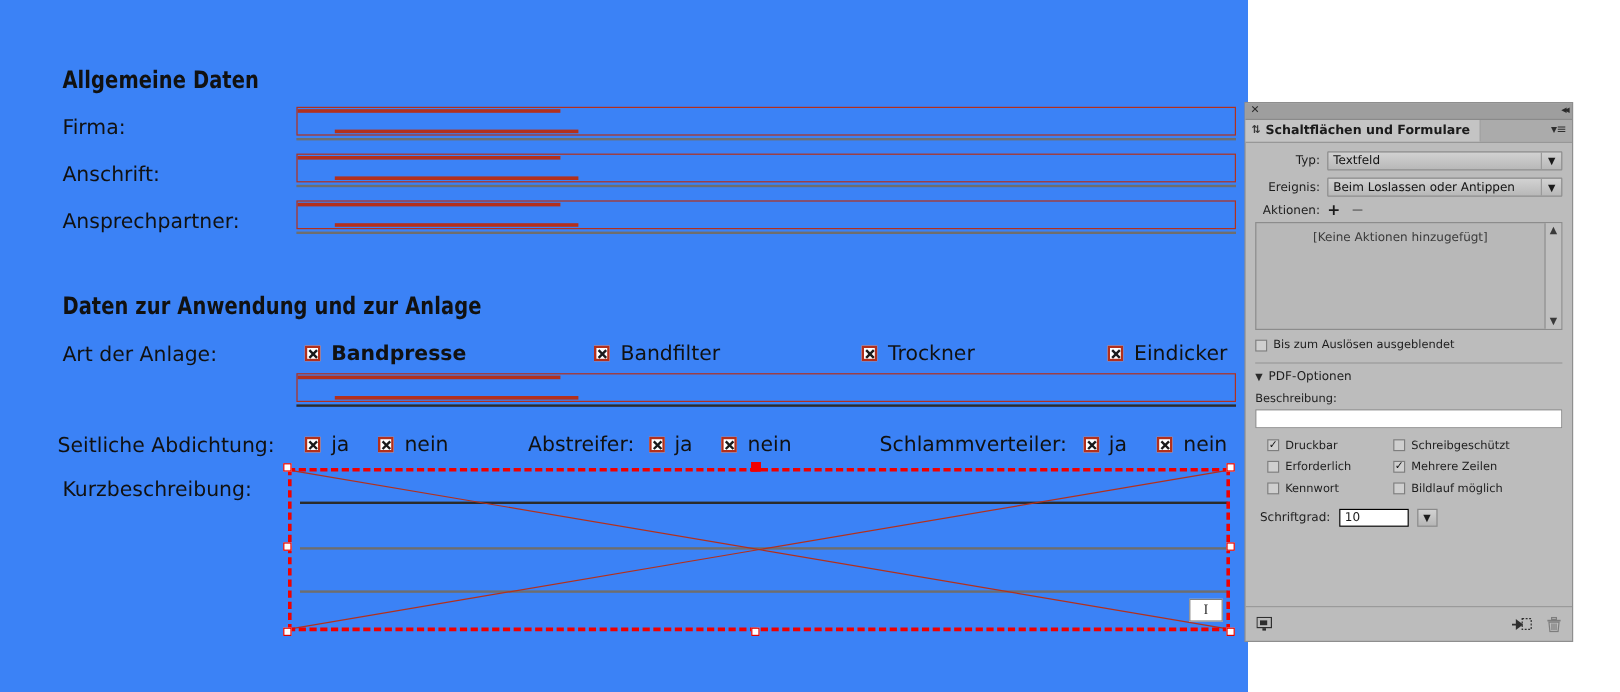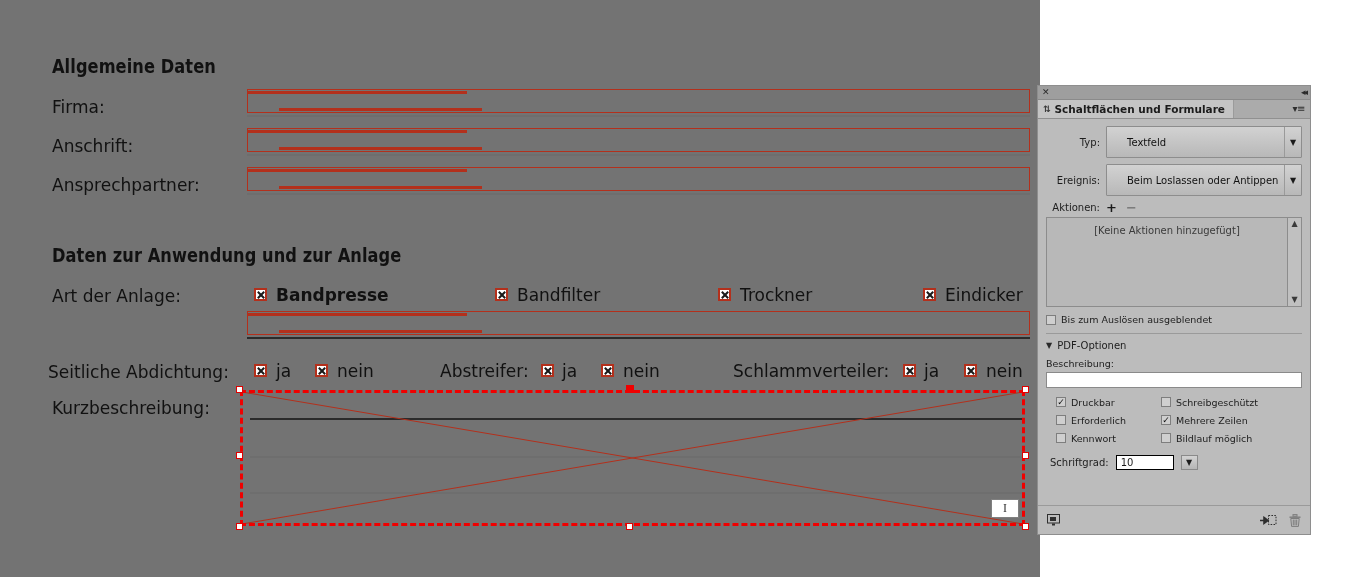--- a/index.html
+++ b/index.html
@@ -3,21 +3,21 @@
 <meta charset="utf-8">
 <style>
   html,body{margin:0;padding:0;}
   body{
     width:1350px;height:577px;background:#ffffff;
     font-family:"Liberation Sans", sans-serif;
     overflow:hidden;position:relative;
   }
 
   
-  #doc{position:absolute;left:0;top:0;width:1040px;height:577px;background:#737373;overflow:hidden;}
+  #doc{position:absolute;left:0;top:0;width:1040px;height:577px;background:#3b82f6;overflow:hidden;}
 
   .sec-title{
     position:absolute;font-family:"DejaVu Sans Condensed","Liberation Sans",sans-serif;
     font-weight:700;font-size:20px;color:#111;letter-spacing:.1px;
     transform:scaleX(.9);transform-origin:left center;white-space:nowrap;
   }
   .lbl{
     position:absolute;font-size:17px;color:#111;white-space:nowrap;
     font-family:"DejaVu Sans","Liberation Sans",sans-serif;
   }
@@ -99,25 +99,25 @@
     font-weight:700;font-size:10.5px;color:#1b1b1b;border-right:1px solid #9b9b9b;
   }
   .pnl-tab .grip{font-size:9px;color:#3a3a3a;}
   .pnl-tabrest{flex:1;background:#ababab;position:relative;}
   .pnl-menu{position:absolute;right:5px;top:3px;font-size:10px;color:#2e2e2e;letter-spacing:-.5px;}
 
   .pnl-body{padding:7px 8px 0 8px;}
   .row{display:flex;align-items:center;margin-bottom:6px;}
   .row .rl{width:54px;text-align:right;padding-right:6px;font-size:10px;color:#1d1d1d;}
   .sel-ctl{
-    flex:1;height:32px;box-sizing:border-box;
+    flex:1;height:16px;box-sizing:border-box;
     background:linear-gradient(#d2d2d2,#b8b8b8);
     border:1px solid #8d8d8d;border-radius:1px;
     display:flex;align-items:center;position:relative;
-    font-size:10px;color:#111;padding-left:20px;
+    font-size:10px;color:#111;padding-left:4px;
   }
   .sel-ctl .arrow{
     position:absolute;right:0;top:0;bottom:0;width:16px;
     border-left:1px solid #9a9a9a;
     display:flex;align-items:center;justify-content:center;font-size:8px;color:#1a1a1a;
   }
   .txt-ctl{
     flex:1;height:16px;box-sizing:border-box;background:#fff;
     border:2px solid #4a6fa8;display:flex;align-items:center;
     font-size:10px;color:#111;padding-left:3px;

